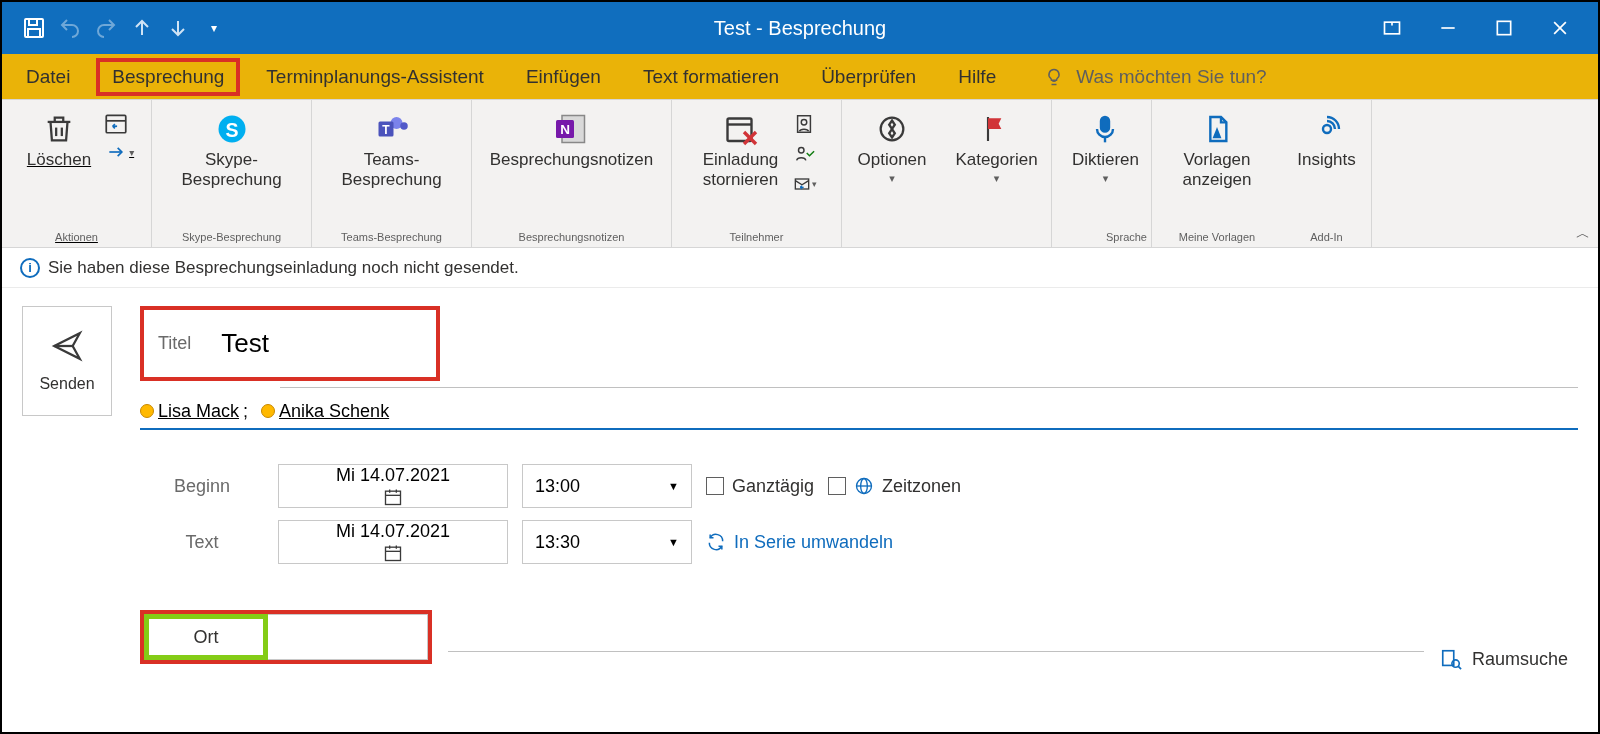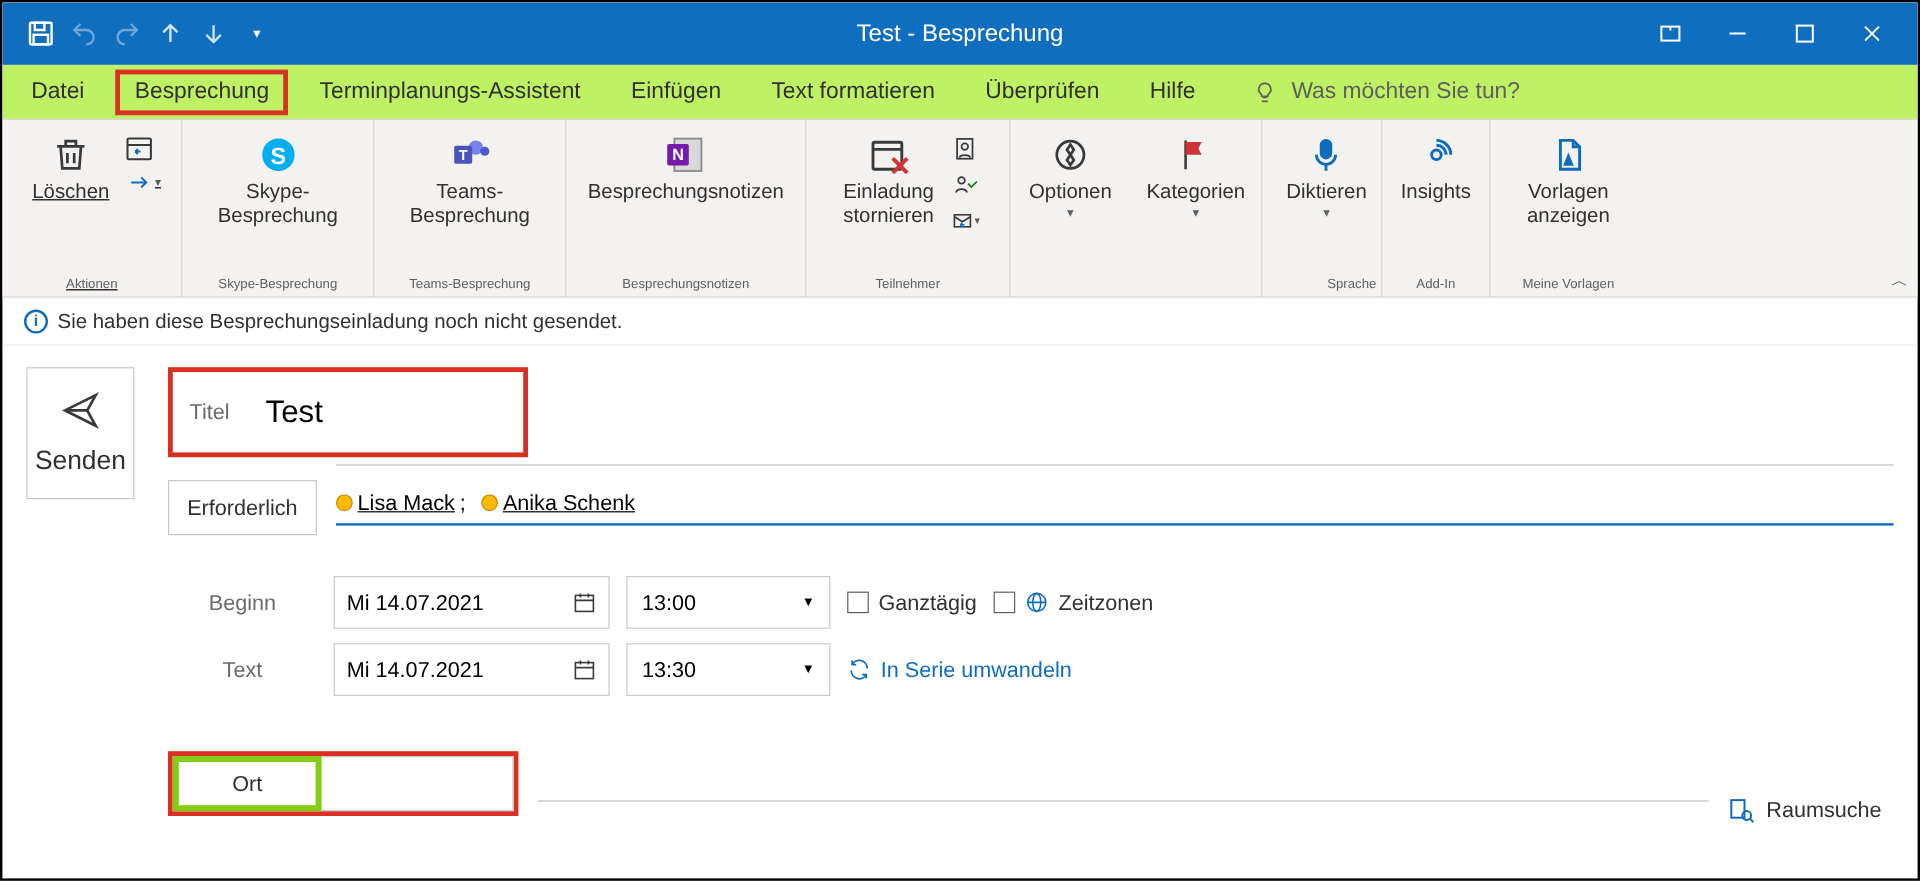--- a/index.html
+++ b/index.html
@@ -7,21 +7,21 @@
 
 
 .titlebar { height: 52px; background: #106ebe; display: flex; align-items: center; color: #fff; position: relative; }
 .titlebar .qat { display: flex; align-items: center; gap: 12px; padding-left: 20px; }
 .titlebar .qat svg, .titlebar .qat span.icon { width: 24px; height: 24px; display: flex; align-items: center; justify-content: center; }
 .titlebar .title { position: absolute; left: 50%; transform: translateX(-50%); font-size: 20px; }
 .titlebar .wincontrols { margin-left: auto; display: flex; align-items: center; gap: 36px; padding-right: 28px; }
 .titlebar .wincontrols svg { width: 20px; height: 20px; }
 
 
-.ribbon-tabs { height: 46px; background: #bef264; display: flex; align-items: center; padding: 0 8px; gap: 10px; border-bottom: 1px solid #d6d6d6; }
+.ribbon-tabs { height: 46px; background: #eab308; display: flex; align-items: center; padding: 0 8px; gap: 10px; border-bottom: 1px solid #d6d6d6; }
 .ribbon-tabs .tab { padding: 8px 16px; font-size: 19px; color: #323130; cursor: pointer; }
 .ribbon-tabs .tab.active { border-bottom: 4px solid #106ebe; }
 .ribbon-tabs .tab.highlight { border: 4px solid #d93025; padding: 4px 12px; }
 .ribbon-tabs .tellme { display: flex; align-items: center; gap: 12px; margin-left: 22px; color: #5f5f5f; font-size: 19px; }
 
 
 .ribbon { height: 148px; background: #f3f2f1; display: flex; border-bottom: 1px solid #d6d6d6; position: relative; }
 .ribbon-group { border-right: 1px solid #d6d6d6; display: flex; flex-direction: column; align-items: center; padding: 6px 4px 0; }
 .ribbon-group .group-body { flex: 1; display: flex; align-items: flex-start; gap: 4px; }
 .ribbon-group .group-label { font-size: 11px; color: #5f5f5f; padding: 3px 0 4px; }
@@ -34,39 +34,39 @@
 .mini-stack { display: flex; flex-direction: column; gap: 2px; padding-top: 4px; }
 .mini-stack .mini { width: 28px; height: 28px; display: flex; align-items: center; justify-content: center; cursor:pointer; }
 
 
 .infobar { height: 40px; display: flex; align-items: center; gap: 8px; padding: 0 18px; font-size: 17px; color: #323130; border-bottom: 1px solid #ebebeb; }
 .infobar .info-icon { width: 20px; height: 20px; border: 2px solid #0f6cbd; border-radius: 50%; color: #0f6cbd; display:flex;align-items:center;justify-content:center;font-size:13px;font-weight:bold;}
 
 
 .form-area { display: flex; padding: 18px 20px; gap: 28px; }
 .send-col { }
-.send-btn { width: 90px; height: 110px; border: 1px solid #c8c8c8; display: flex; flex-direction: column; align-items: center; justify-content: center; gap: 12px; cursor: pointer; font-size: 22px; color: #323130; background:#fff; }
+.send-btn { width: 90px; height: 110px; border: 1px solid #c8c8c8; display: flex; flex-direction: column; align-items: center; justify-content: center; gap: 12px; cursor: pointer; font-size: 16px; color: #323130; background:#fff; }
 
 .fields-col { flex: 1; display: flex; flex-direction: column; gap: 12px; }
 
 .row { display: flex; align-items: center; gap: 16px; }
 .lbl-box { width: 124px; height: 46px; border: 1px solid #c8c8c8; display:flex; align-items:center; justify-content:center; font-size:18px; color:#323130; background:#fff; cursor:pointer;}
 .lbl-plain { width: 124px; font-size: 18px; color: #6a6a6a; text-align: center; }
 
 .title-row { display: flex; align-items: center; gap: 30px; border: 4px solid #d93025; width: 300px; padding: 18px 14px; }
 .title-row .lbl-plain { width: auto; }
 .title-row .title-input { font-size: 26px; border: none; outline: none; }
 
 .underline-field { flex: 1; border-bottom: 1px solid #c0c0c0; padding-bottom: 6px; min-height: 30px; display:flex; align-items:center; gap:4px; font-size:18px; }
 .underline-field.focus { border-bottom: 2px solid #0f6cbd; }
 .attendee { text-decoration: underline; }
 .presence { width:14px; height:14px; border-radius:50%; background:#ffb900; border:1px solid #c88800; display:inline-block;}
 
 .date-row { display:flex; align-items:center; gap:14px; }
-.date-box { width: 230px; height: 44px; border:1px solid #c8c8c8; display:flex; align-items:center; padding:0 10px; font-size:18px; justify-content:space-between; background:#fff;}
+.date-box { width: 230px; height: 44px; border:1px solid #c8c8c8; display:flex; align-items:center; padding:0 10px; font-size:18px; justify-content:space-between; background:#fff;flex-direction:column;}
 .time-box { width: 170px; height:44px; border:1px solid #c8c8c8; display:flex; align-items:center; padding:0 12px; font-size:18px; justify-content:space-between; background:#fff;}
 .chk { width:18px; height:18px; border:1px solid #5f5f5f; display:inline-block;}
 .chk-lbl { font-size:18px; color:#323130; display:flex; align-items:center; gap:8px;}
 .link-action { color:#0f6cbd; font-size:18px; display:flex; align-items:center; gap:8px; cursor:pointer;}
 
 .ort-row { display:flex; align-items:center; }
 .ort-highlight { border: 4px solid #d93025; display:flex; }
 .ort-input { width: 160px; height:46px; border:1px solid #c8c8c8; border-left:none; }
 
 .room-search { margin-left:auto; display:flex; align-items:center; gap:10px; font-size:18px; color:#323130; cursor:pointer; padding-right: 10px; margin-top: 44px; }
@@ -331,51 +331,51 @@
               <line x1="12" y1="18" x2="12" y2="22"></line>
             </svg>
         </span>
         <span>Diktieren</span>
         <span class="chev">▾</span>
       </div>
     </div>
     <div class="group-label">Sprache</div>
   </div>
 
+  <div class="ribbon-group" style="width:130px;border-right:none;">
+    <div class="group-body">
+      <div class="ribbon-btn">
+        <span class="icon">
+          <svg viewBox="0 0 24 24" width="32" height="32" stroke="#0f6cbd" stroke-width="1.8" fill="none">
+              <path d="M7 3h8l4 4v14H7z"></path>
+              <path d="M15 3v4h4"></path>
+              <path d="M12 13l-2 5h4z" fill="#0f6cbd"></path>
+            </svg>
+        </span>
+        <span>Vorlagen</span>
+        <span>anzeigen</span>
+      </div>
+    </div>
+    <div class="group-label">Meine Vorlagen</div>
+  </div>
+
   <div class="ribbon-group" style="width:90px;">
     <div class="group-body">
       <div class="ribbon-btn">
         <span class="icon">
           <svg viewBox="0 0 24 24" width="32" height="32" stroke="#0f6cbd" stroke-width="1.8" fill="none">
               <circle cx="12" cy="12" r="3"></circle>
               <path d="M12 3a9 9 0 0 1 9 9"></path>
               <path d="M12 6a6 6 0 0 1 6 6"></path>
             </svg>
         </span>
         <span>Insights</span>
       </div>
     </div>
     <div class="group-label">Add-In</div>
-  </div>
-
-  <div class="ribbon-group" style="width:130px;border-right:none;">
-    <div class="group-body">
-      <div class="ribbon-btn">
-        <span class="icon">
-          <svg viewBox="0 0 24 24" width="32" height="32" stroke="#0f6cbd" stroke-width="1.8" fill="none">
-              <path d="M7 3h8l4 4v14H7z"></path>
-              <path d="M15 3v4h4"></path>
-              <path d="M12 13l-2 5h4z" fill="#0f6cbd"></path>
-            </svg>
-        </span>
-        <span>Vorlagen</span>
-        <span>anzeigen</span>
-      </div>
-    </div>
-    <div class="group-label">Meine Vorlagen</div>
   </div>
 
   <span class="collapse">︿</span>
 </div>
 
 <div class="infobar">
   <span class="info-icon">i</span>
   <span>Sie haben diese Besprechungseinladung noch nicht gesendet.</span>
 </div>
 
@@ -394,21 +394,20 @@
 
     <div class="row">
       <div class="title-row">
         <span class="lbl-plain">Titel</span>
         <span class="title-input">Test</span>
       </div>
     </div>
     <div style="border-bottom:1px solid #c0c0c0;margin-left:140px;margin-top:-6px;"></div>
 
     <div class="row">
-      <div class="lbl-box">Erforderlich</div>
       <div class="underline-field focus">
         <span class="presence"></span>
         <span class="attendee">Lisa Mack</span><span>;</span>&nbsp;
         <span class="presence"></span>
         <span class="attendee">Anika Schenk</span>
       </div>
     </div>
 
 
     <div style="height:10px;"></div>

